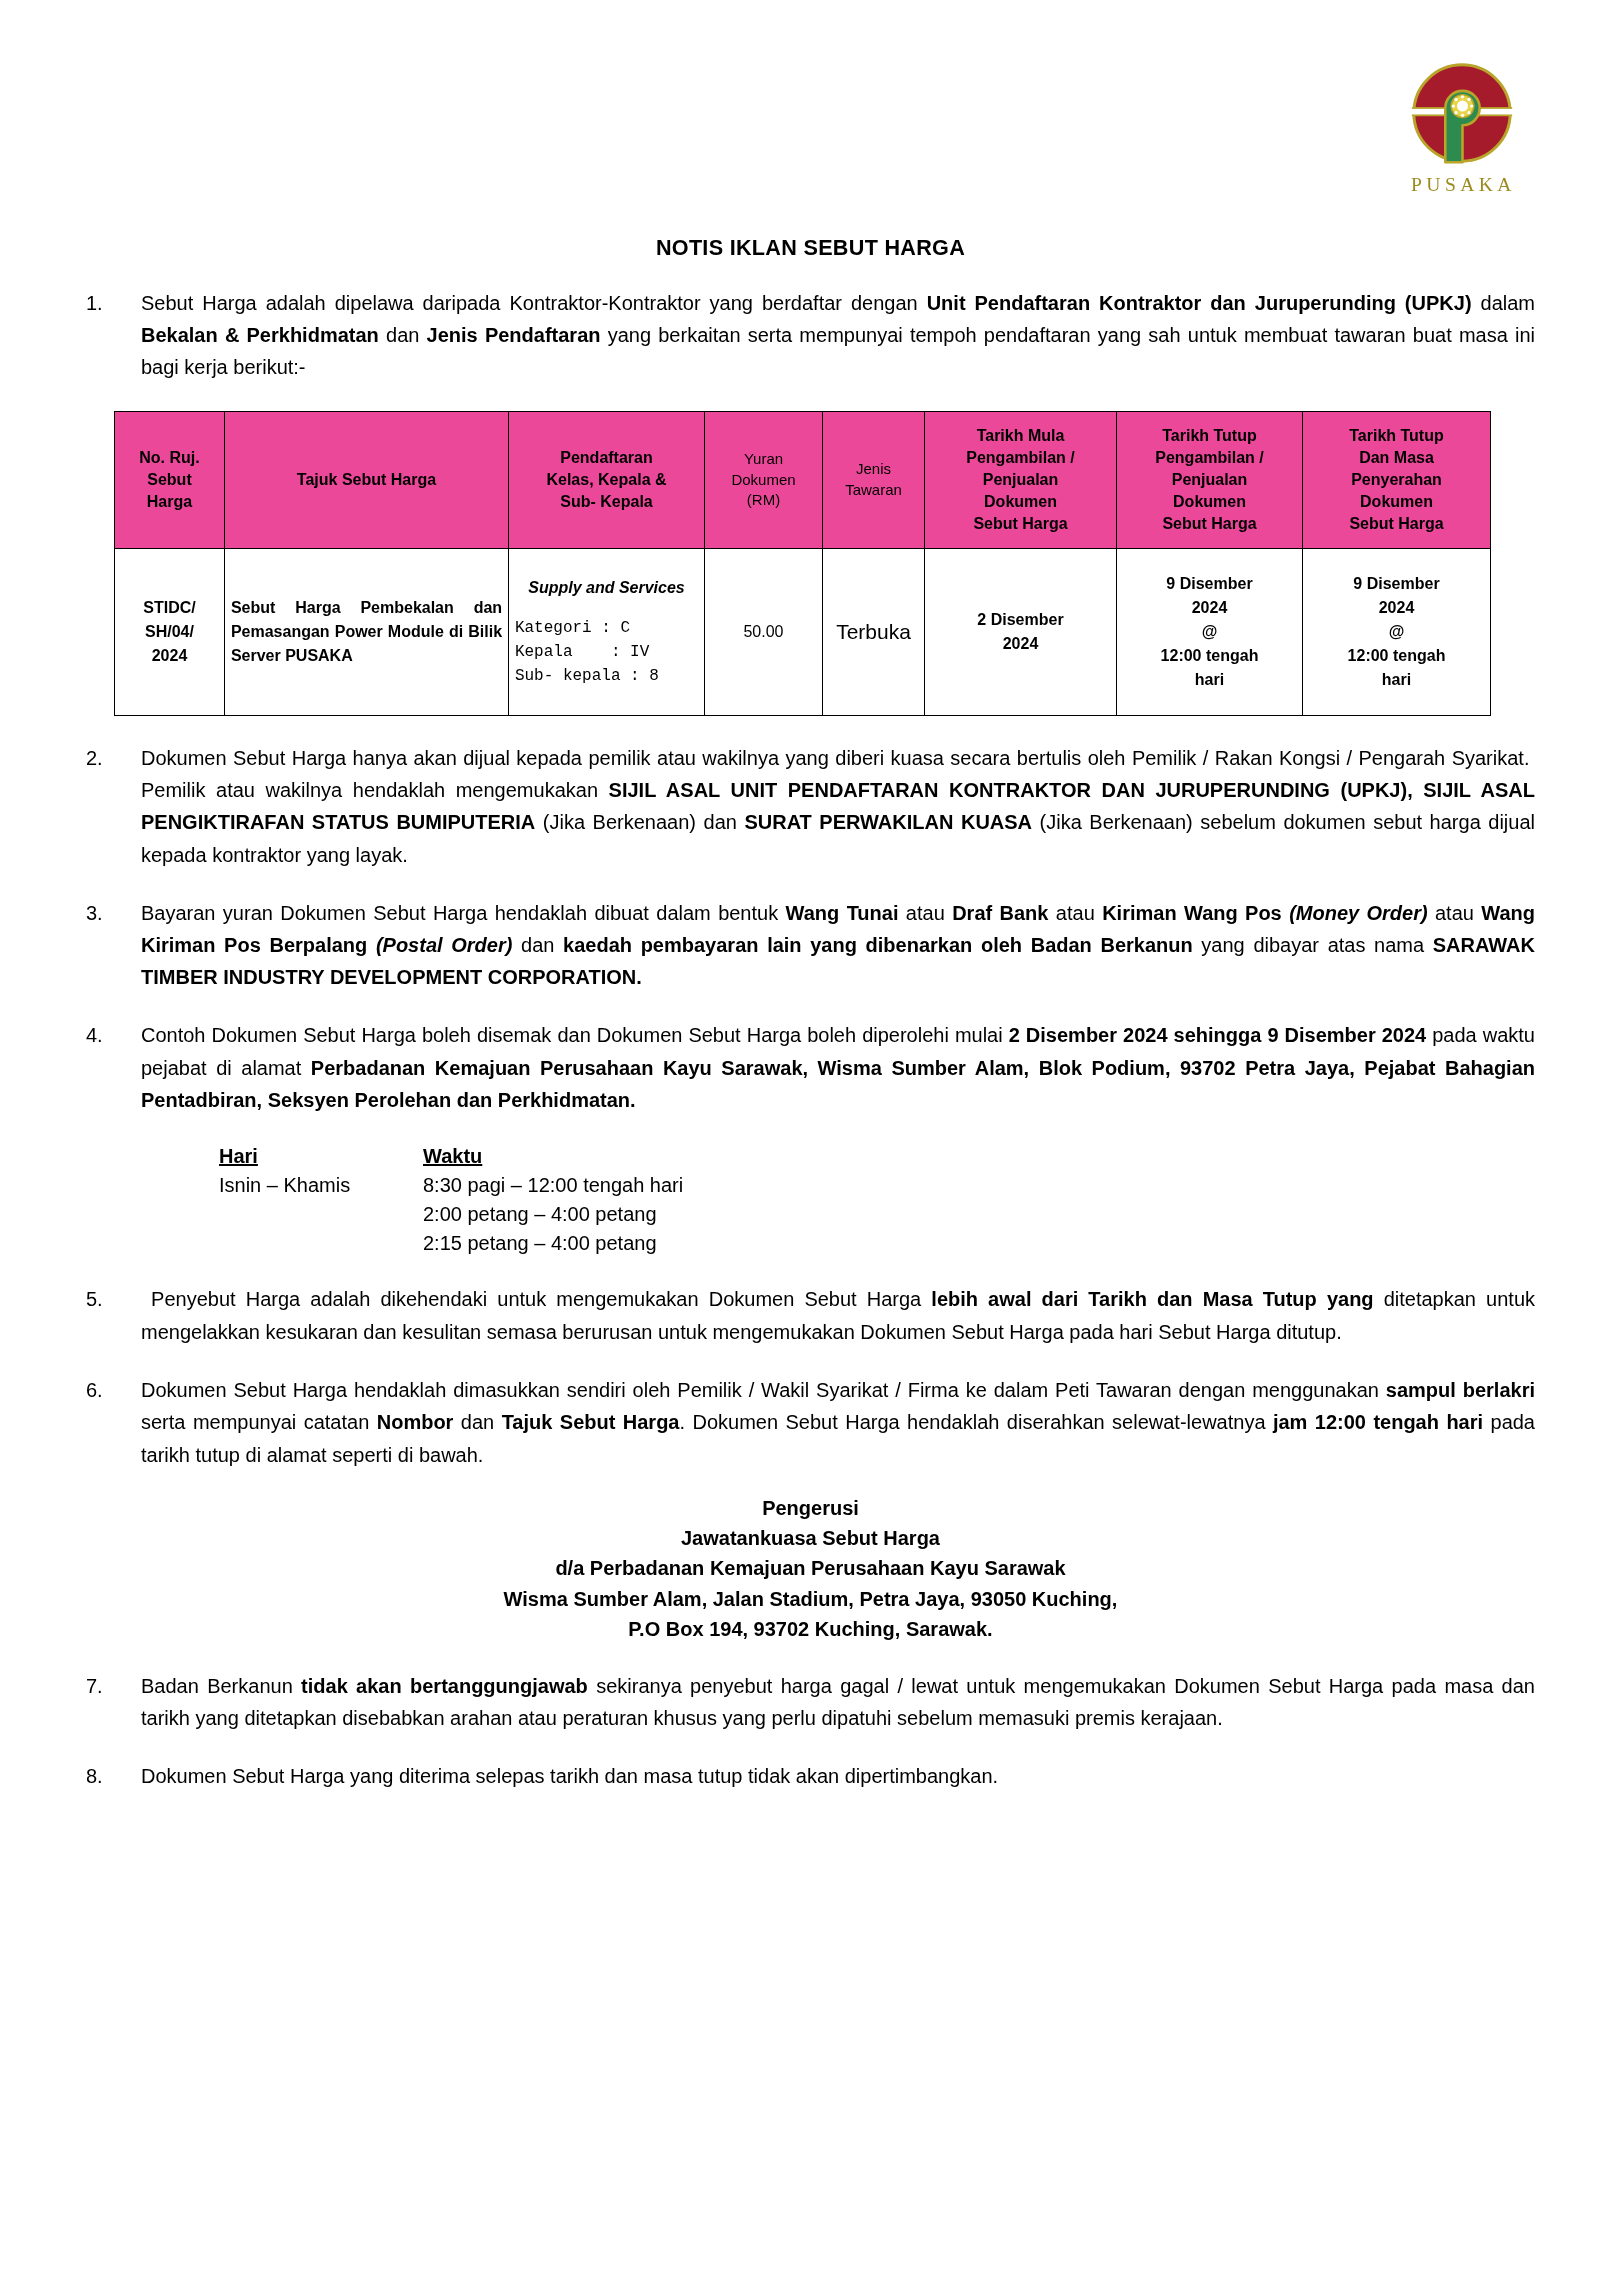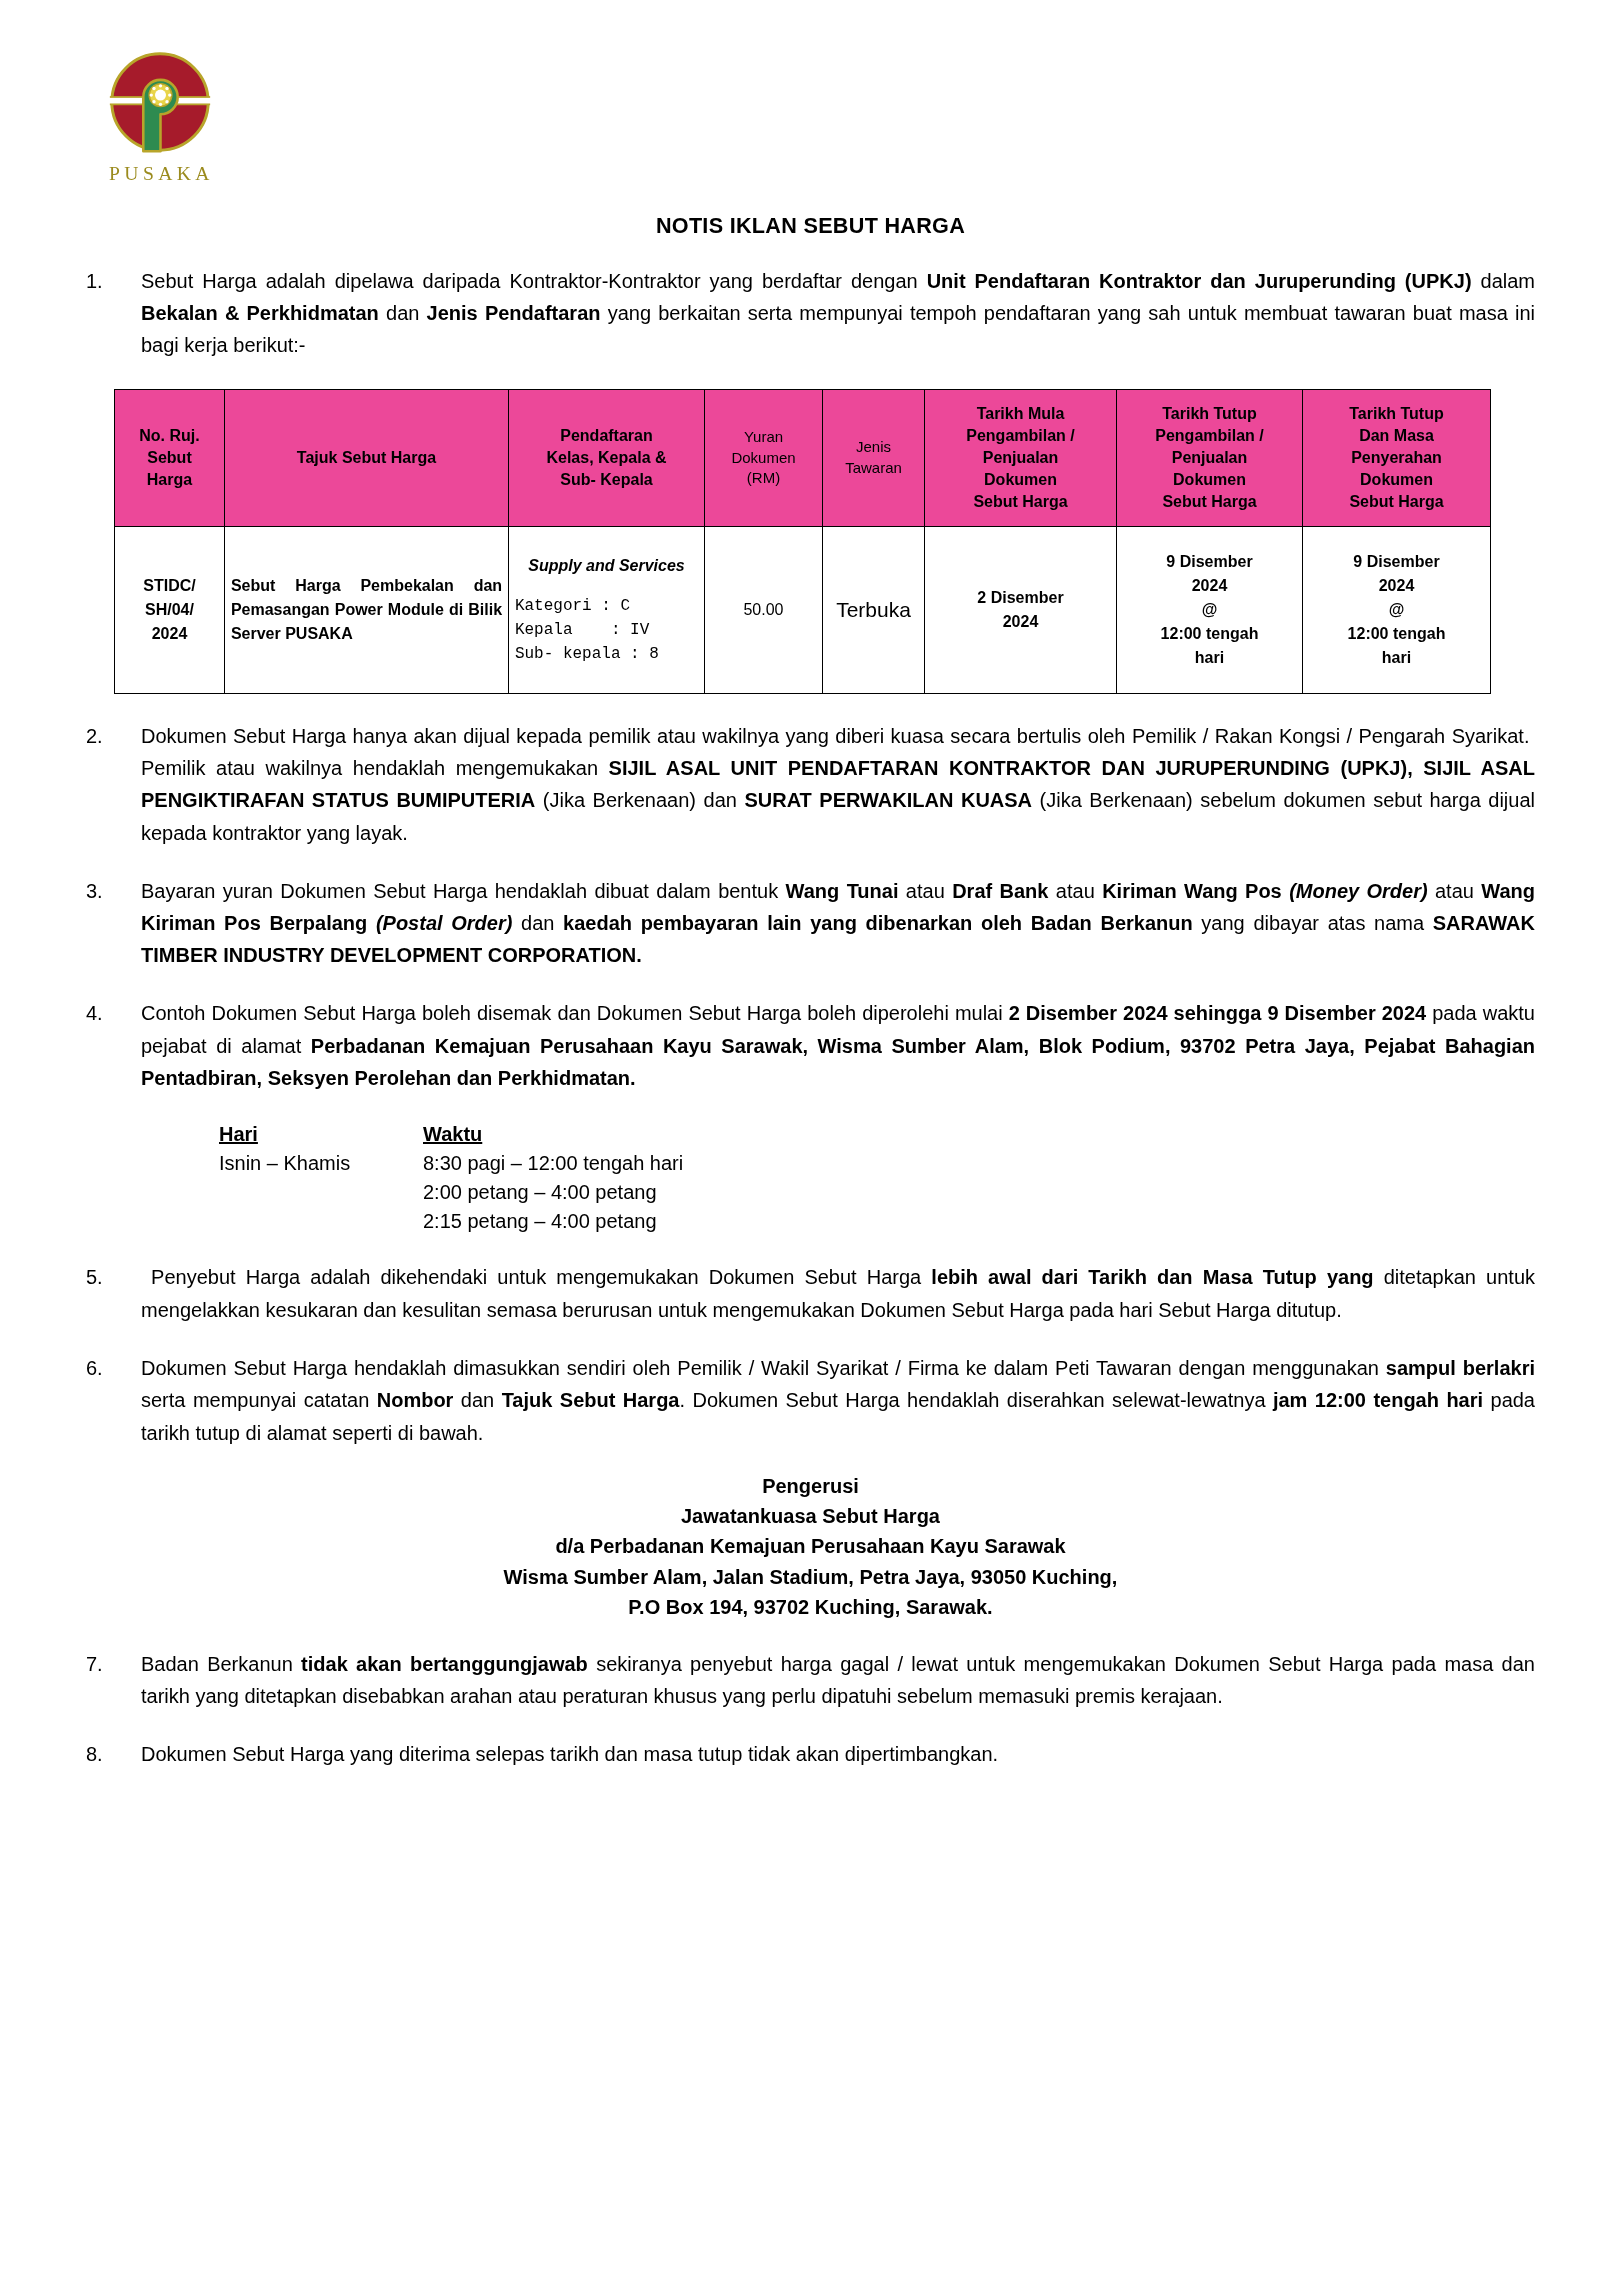--- a/index.html
+++ b/index.html
@@ -16,22 +16,23 @@
     width: 1621px;
     height: 2293px;
     position: relative;
     padding: 0 86px;
   }
 
   
   .logo-wrap {
     width: 100%;
     display: flex;
-    justify-content: flex-start;
+    justify-content: flex-end;
     padding-top: 43px;
+    margin-top: 11px;
   }
   .logo {
     width: 147px;
     text-align: center;
   }
   .logo svg { display: block; margin: 0 auto; }
   .logo-word {
     font-family: "Liberation Serif", serif;
     font-size: 19.6px;
     letter-spacing: 4.4px;
@@ -40,21 +41,21 @@
     margin-top: 2px;
     padding-left: 3.9px;
   }
 
   
   .doc-title {
     text-align: center;
     font-size: 21.6px;
     font-weight: bold;
     letter-spacing: 0.3px;
-    margin-top: 28px;
+    margin-top: 39px;
   }
 
   
   .clause {
     display: flex;
     margin-top: 25.5px;
     font-size: 20px;
     line-height: 1.62;
   }
   .clause .num {

